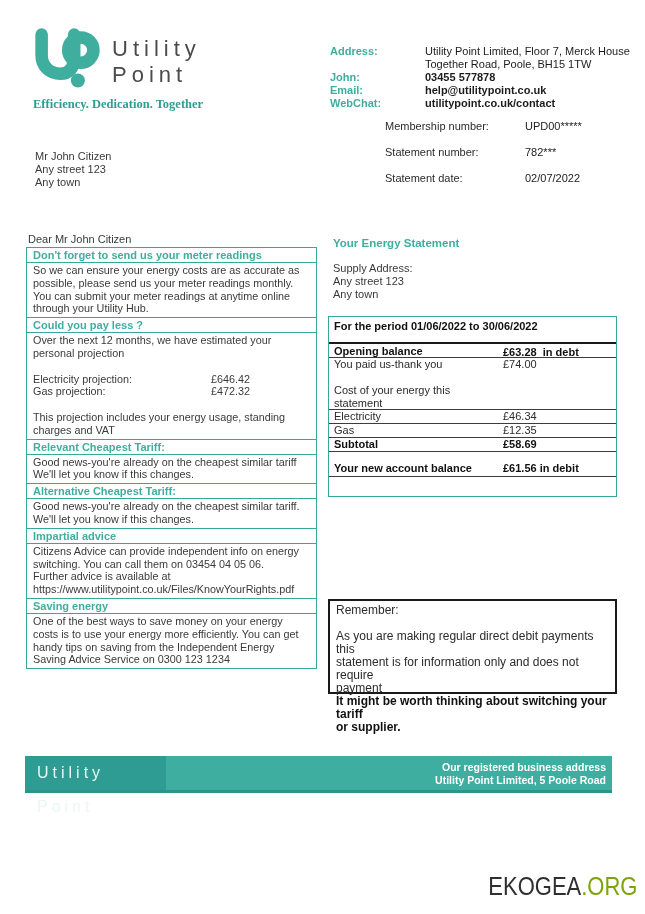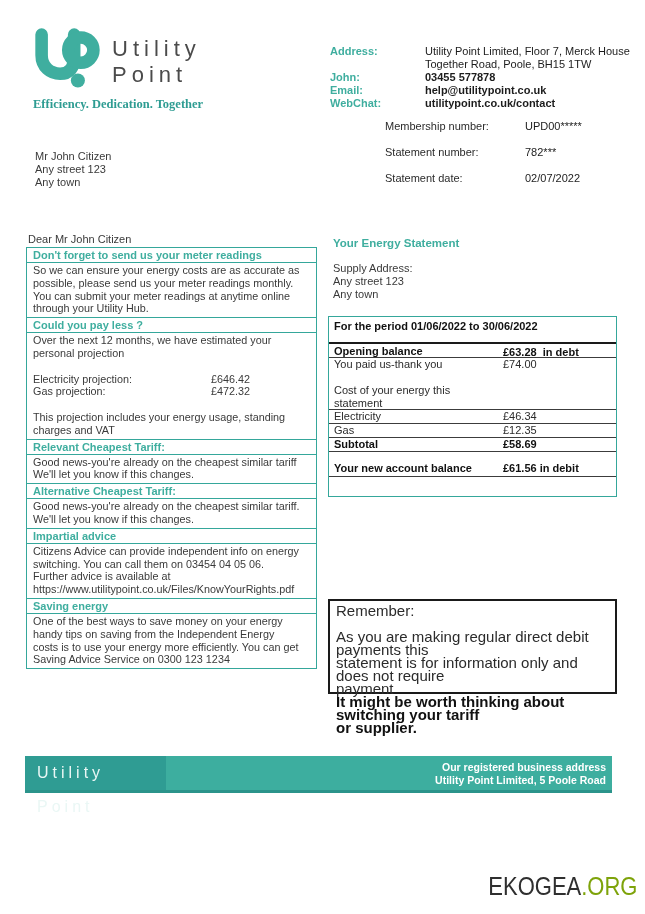--- a/index.html
+++ b/index.html
@@ -60,21 +60,21 @@
   .sp9 { height:9px; } .sp12 { height:12px; }
   .row-opening { border-top:2px solid #1a1a1a; border-bottom:1px solid #3c3c3c; height:16px; line-height:14px; }
   .row-opening .stmt-val { top:1px; }
   .row-cost { height:27px; line-height:12.5px; border-bottom:1px solid #3c3c3c; padding-top:1px; }
   .row-cost .stmt-lab { display:block; width:150px; }
   .row-line { border-bottom:1px solid #3c3c3c; height:14px; line-height:13px; }
   .row-balance { border-bottom:1px solid #3c3c3c; height:16px; line-height:14px; }
 
   .remember {
     position:absolute; left:328px; top:599px; width:289px; height:95px;
-    border:2px solid #1a1a1a; padding:3px 6px; font-size:15px; line-height:13px; color:#2b2b2b;
+    border:2px solid #1a1a1a; padding:3px 6px; font-size:12px; line-height:13px; color:#2b2b2b;
   }
   .remember .bold-line { font-weight:bold; color:#111; }
 
   
   .footer-band {
     position:absolute; left:25px; top:756px; width:587px; height:37px;
     background:#3dae9f; border-bottom:3px solid #2b948b;
   }
   .footer-logo-box {
     position:absolute; left:0; top:0; width:141px; height:100%;
@@ -208,22 +208,22 @@
         <div>switching. You can call them on 03454 04 05 06.</div>
         <div>Further advice is available at</div>
         <div>https://www.utilitypoint.co.uk/Files/KnowYourRights.pdf</div>
       </div>
     </div>
 
     <div class="section">
       <div class="section-title">Saving energy</div>
       <div class="section-body">
         <div>One of the best ways to save money on your energy</div>
+        <div>costs is to use your energy more efficiently. You can get</div>
         <div>handy tips on saving from the Independent Energy</div>
-        <div>costs is to use your energy more efficiently. You can get</div>
         <div>Saving Advice Service on 0300 123 1234</div>
       </div>
     </div>
   </div>
 
   <div class="stmt-title">Your Energy Statement</div>
   <div class="supply">
     <div>Supply Address:</div>
     <div>Any street 123</div>
     <div>Any town</div>

